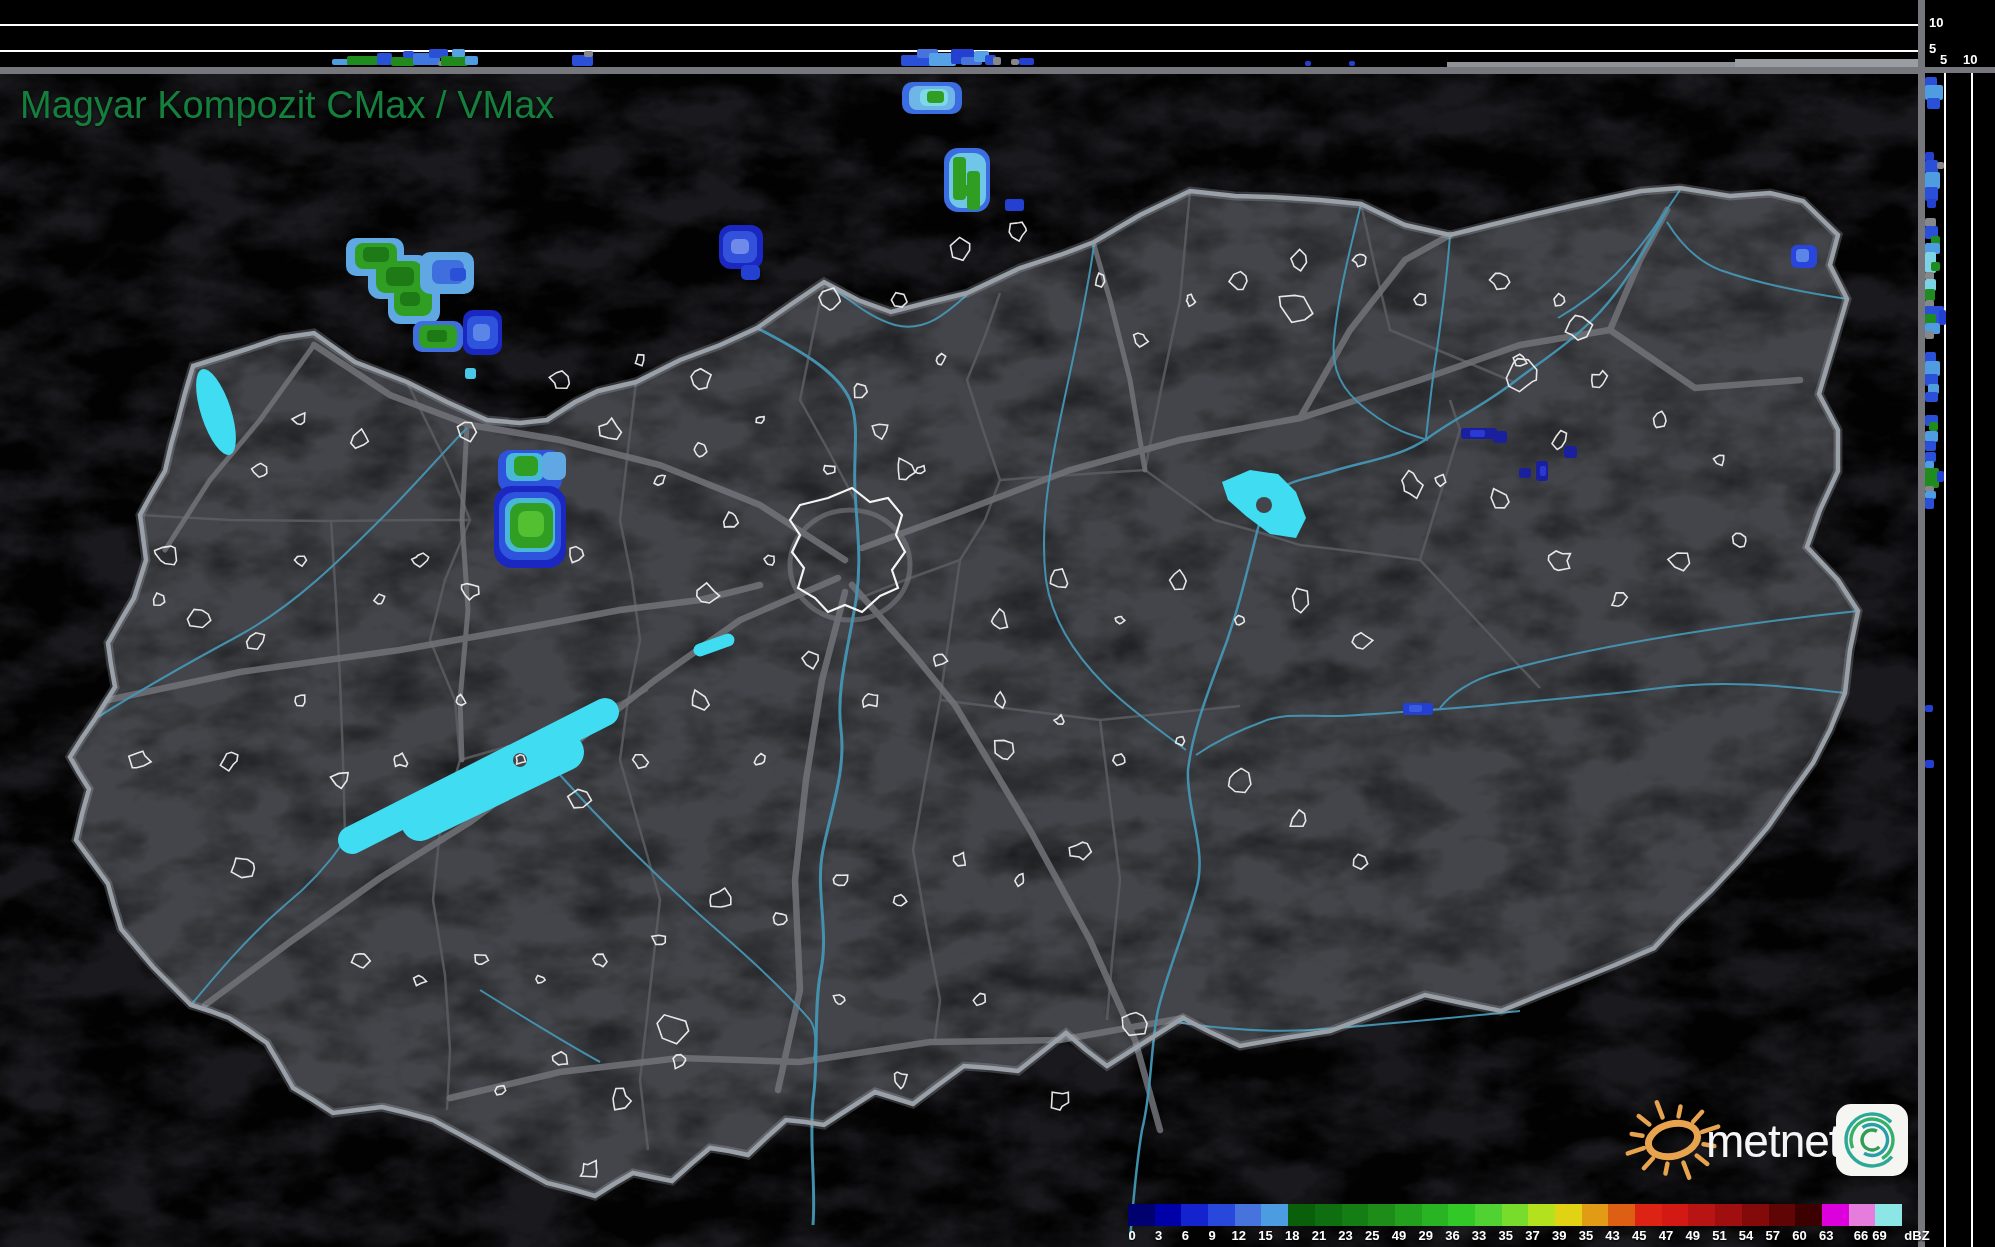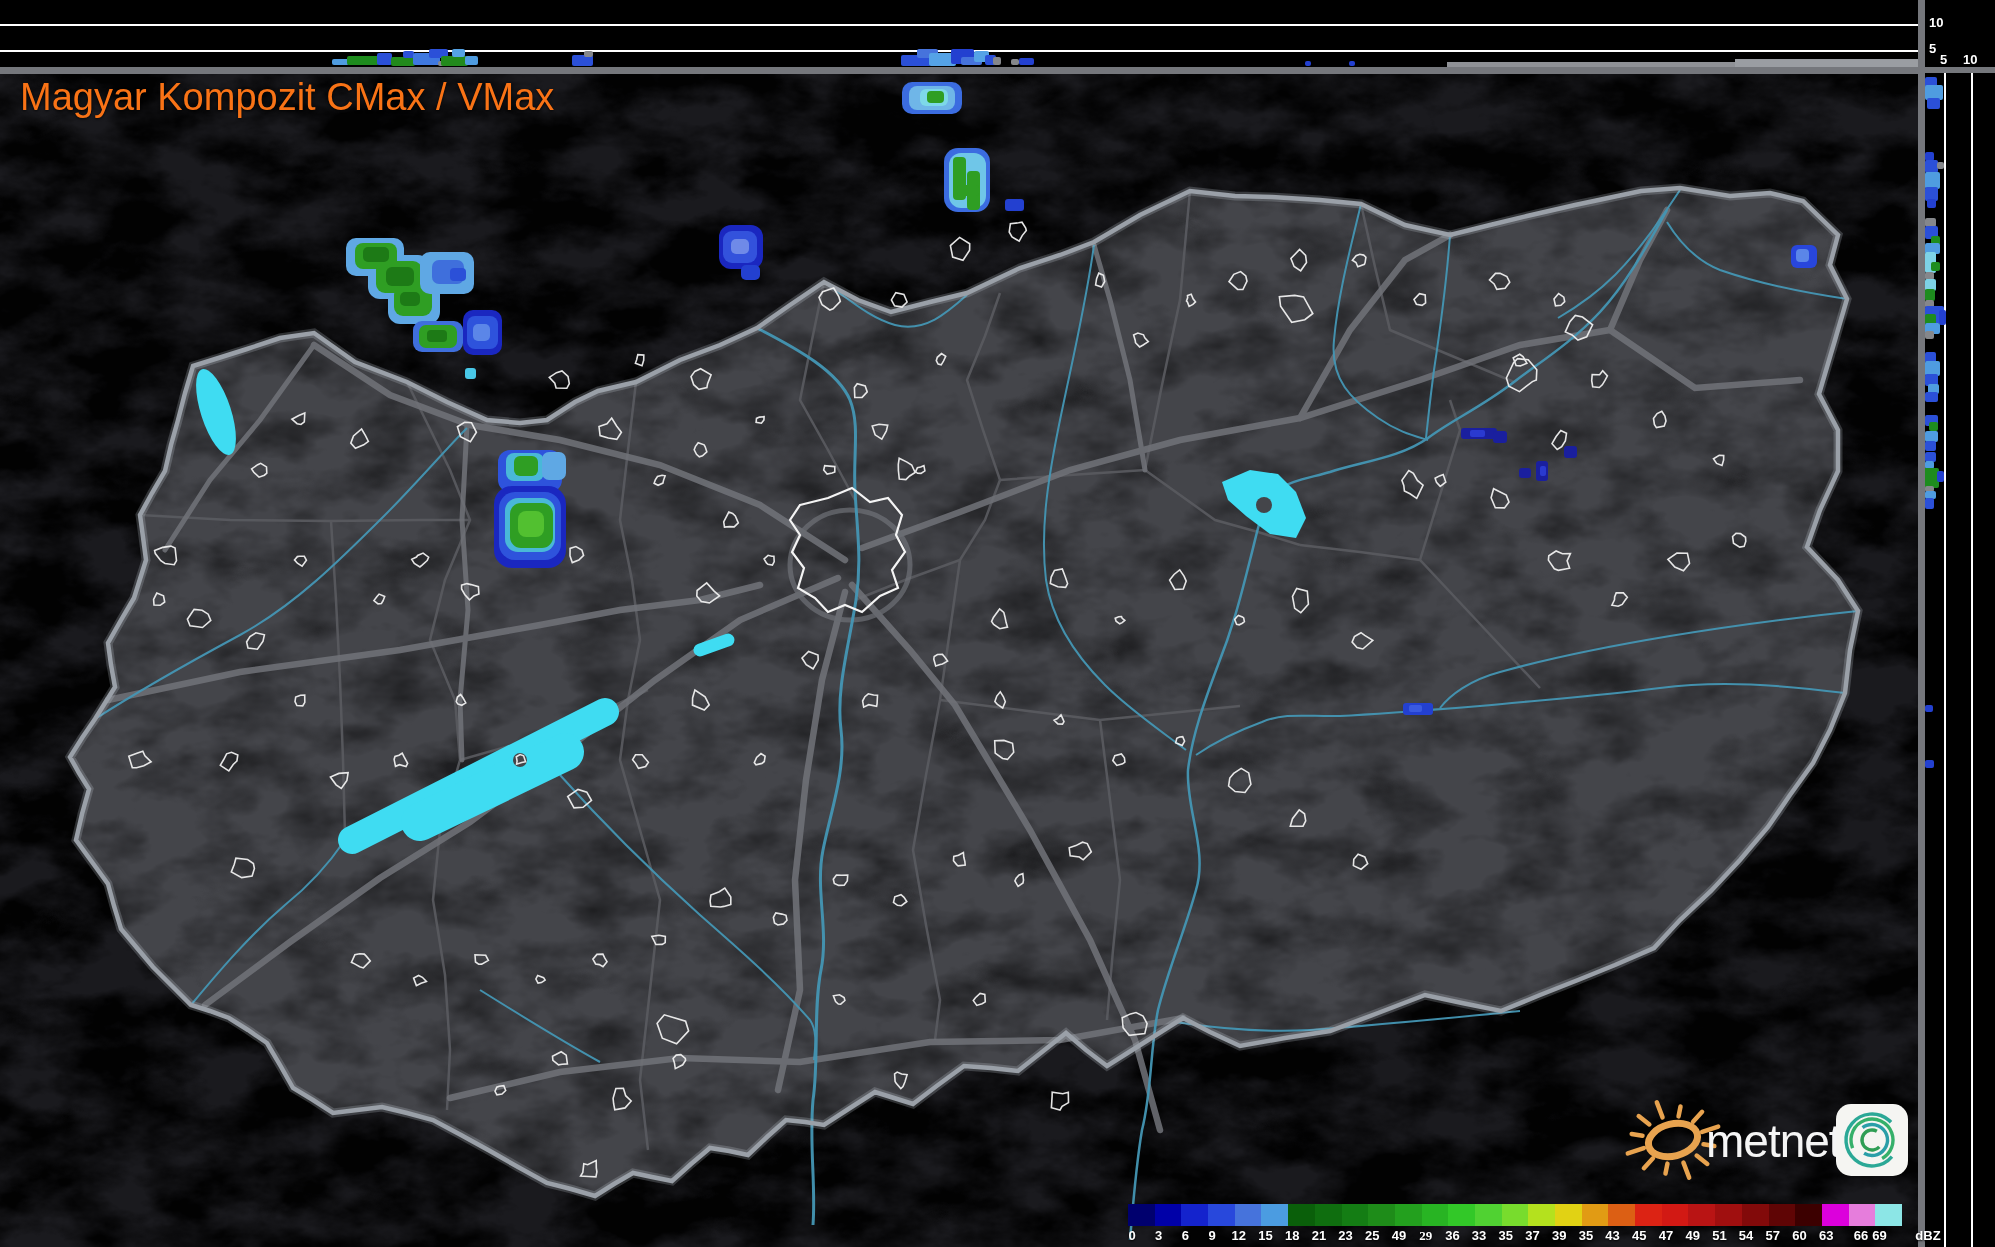--- a/index.html
+++ b/index.html
@@ -11,31 +11,31 @@
   #right-strip{left:1925px;top:73px;width:70px;height:1174px;}
   #corner{position:absolute;left:1925px;top:0;width:70px;height:67px;background:#000;z-index:3;}
   .grid-h{position:absolute;left:0;width:100%;height:2px;background:#fff;}
   .grid-v{position:absolute;top:0;height:100%;width:2px;background:#fff;}
   .sep{position:absolute;background:#75777c;z-index:2;}
   #sep-h{left:0;top:67px;width:1995px;height:7px;}
   #sep-v{left:1918px;top:0;width:7px;height:1247px;}
   .sep-lite{position:absolute;z-index:3;background:#8f9196;}
   .axis-label{position:absolute;color:#fff;font-size:13px;font-weight:700;z-index:4;}
   .blk{position:absolute;}
-  #title-box{position:absolute;left:20px;top:76px;z-index:5;color:#f97316;
+  #title-box{position:absolute;left:20px;top:84px;z-index:5;color:#15803d;
              text-shadow:0 1px 3px rgba(0,0,0,.8);text-align:right;}
   #title-box h1{margin:0;font-size:38px;font-weight:400;letter-spacing:0;}
   #title-box .ts{margin-top:6px;font-size:22px;font-weight:400;}
   #legend{position:absolute;left:1128px;top:1204px;width:790px;height:42px;z-index:5;}
   #legend-boxes{position:absolute;left:0;top:0;height:22px;display:flex;}
   .lg-box{width:26.7px;height:22px;}
   .lg-tick{position:absolute;top:24px;transform:translateX(-50%);color:#fff;
            font-size:13px;font-weight:700;text-shadow:0 1px 2px #000;}
   .lg-unit{position:absolute;top:24px;color:#fff;font-size:13px;font-weight:700;
-           text-shadow:0 1px 2px #000;margin-left:11px;}
+           text-shadow:0 1px 2px #000;}
 </style>
 </head>
 <body>
 
 <div id="stage">
 
   <svg id="map-svg" width="1995" height="1247" viewBox="0 0 1995 1247">
     <defs>
       <filter id="ridge-dark" x="-5%" y="-5%" width="110%" height="110%">
         <feTurbulence type="fractalNoise" baseFrequency="0.012 0.021" numOctaves="5" seed="11"></feTurbulence>
@@ -463,21 +463,21 @@
         <span class="lg-tick" style="left: 30.7px;">3</span>
         <span class="lg-tick" style="left: 57.4px;">6</span>
         <span class="lg-tick" style="left: 84.1px;">9</span>
         <span class="lg-tick" style="left: 110.8px;">12</span>
         <span class="lg-tick" style="left: 137.5px;">15</span>
         <span class="lg-tick" style="left: 164.2px;">18</span>
         <span class="lg-tick" style="left: 190.9px;">21</span>
         <span class="lg-tick" style="left: 217.6px;">23</span>
         <span class="lg-tick" style="left: 244.3px;">25</span>
         <span class="lg-tick" style="left: 271px;">49</span>
-        <span class="lg-tick" style="left: 297.7px; font-family: Liberation Serif, serif;">29</span>
+        <span class="lg-tick" style="left: 297.7px;">29</span>
         <span class="lg-tick" style="left: 324.4px;">36</span>
         <span class="lg-tick" style="left: 351.1px;">33</span>
         <span class="lg-tick" style="left: 377.8px;">35</span>
         <span class="lg-tick" style="left: 404.5px;">37</span>
         <span class="lg-tick" style="left: 431.2px;">39</span>
         <span class="lg-tick" style="left: 457.9px;">35</span>
         <span class="lg-tick" style="left: 484.6px;">43</span>
         <span class="lg-tick" style="left: 511.3px;">45</span>
         <span class="lg-tick" style="left: 538px;">47</span>
         <span class="lg-tick" style="left: 564.7px;">49</span>

